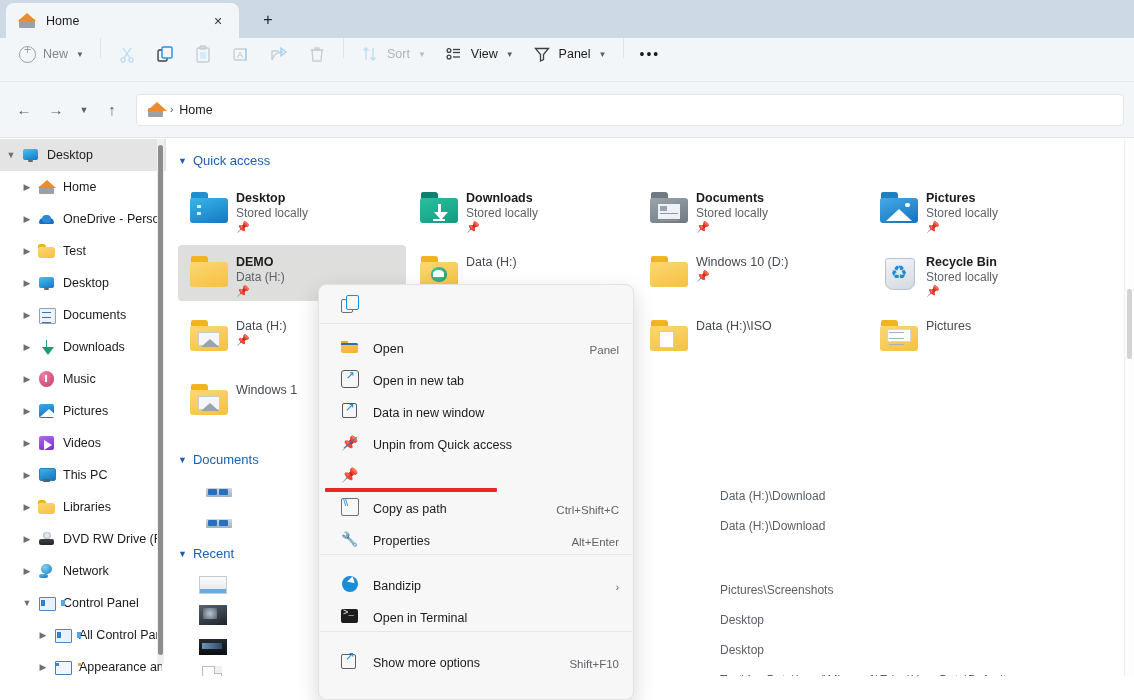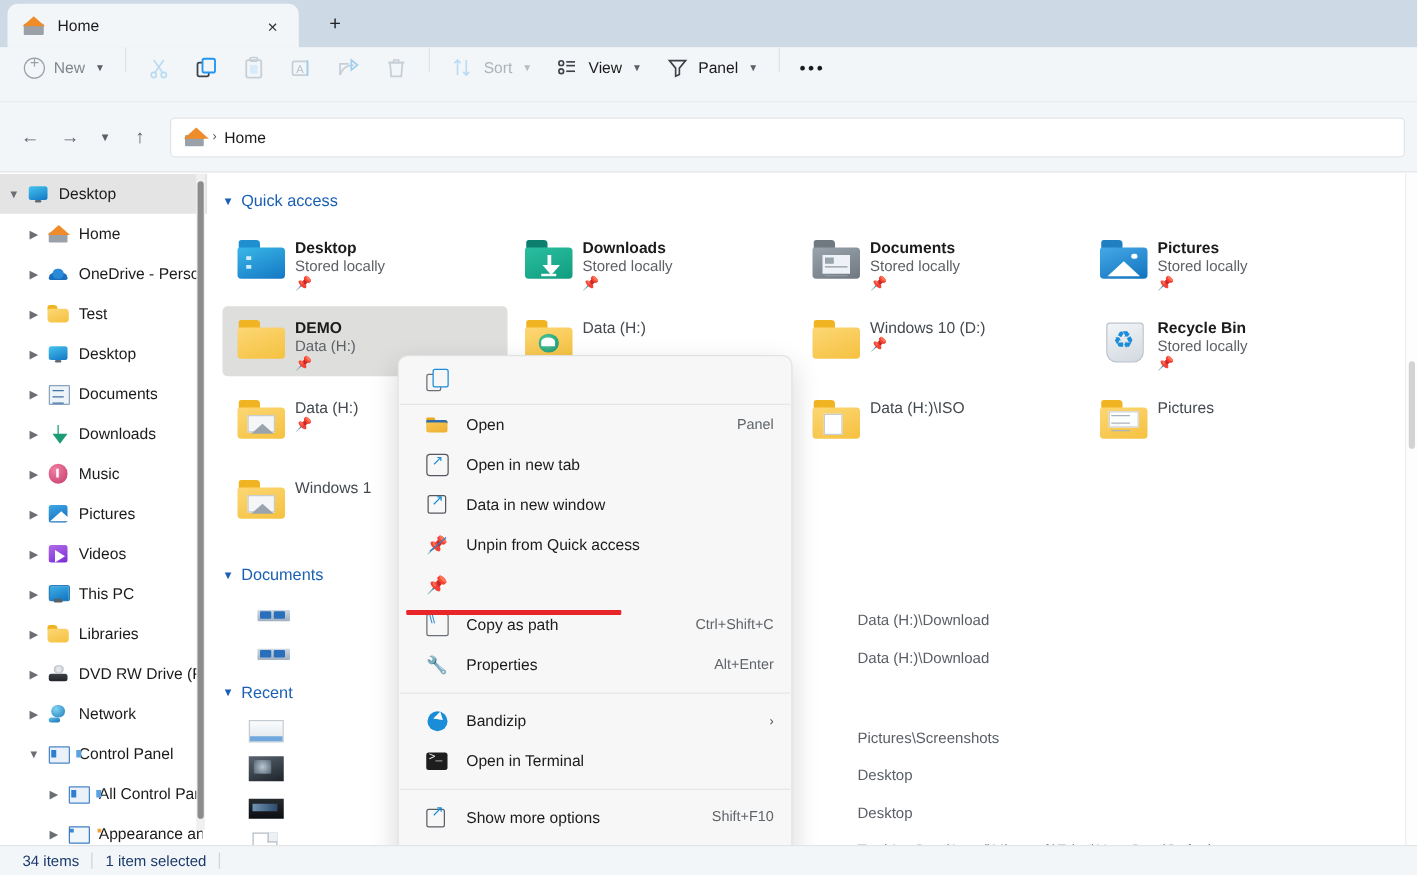--- a/index.html
+++ b/index.html
@@ -113,42 +113,42 @@
     position:absolute; width:228px; height:56px; display:flex; align-items:flex-start;
     padding:4px 6px; border-radius:4px;
   }
   .qitem.sel{ background:#dededd; }
   .qicon{ width:38px;height:38px;flex:0 0 38px; margin:4px 8px 0 6px; position:relative; }
   .qtexts{ padding-top:6px; min-width:0; }
   .qname{ font-size:12.5px; font-weight:bold; color:#1b1b1b; white-space:nowrap; }
   .qname.plain{ font-weight:normal; color:#444a50; }
   .qsub{ font-size:12px; color:#5d6166; margin-top:1px; white-space:nowrap; }
   .qpin{ margin-top:1px; width:12px;height:12px; position:relative; }
-  .rtext{ position:absolute; font-size:12px; color:#5a5f66; white-space:nowrap; }
+  .rtext{ position:absolute; font-size:12px; color:#5a5f66; white-space:nowrap;margin-left:34px; }
 
   
   .statusbar{
     position:absolute; left:0; top:676px; width:1134px; height:24px;
     background:#f3f6f9; border-top:1px solid #e3e6e9;
     display:flex; align-items:center; padding-left:8px; gap:0;
   }
   .st-cell{ font-size:12px; color:#1b3a6b; padding:0 10px; }
   .st-div{ width:1px; height:13px; background:#cfd4d9; }
 
   
   .ctxmenu{
     position:absolute; left:318px; top:284px; width:316px; height:416px;
     background:#f7f7f7; border:1px solid #e2e2e2; border-radius:8px;
     box-shadow:0 8px 22px rgba(0,0,0,.16);
     overflow:hidden;
   }
   .ctx-head{ height:38px; display:flex; align-items:center; padding-left:22px; }
   .ctx-sep{ height:1px; background:#e6e6e6; margin:0 1px; }
   .ctx-item{
-    height:32px; display:flex; align-items:center; padding:0 14px 0 22px;
+    height:32px; display:flex; align-items:flex-end; padding:0 14px 0 22px;
     position:relative;
   }
   .ctx-ico{ width:18px;height:18px;flex:0 0 18px; margin-right:14px; position:relative; }
   .ctx-lbl{ font-size:12.5px; color:#1b1b1b; flex:1; white-space:nowrap; }
   .ctx-acc{ font-size:11.5px; color:#5f6469; }
   .ctx-arrow{ font-size:10px; color:#4a4e53; }
   .redline{
     position:absolute; left:325px; top:488px; width:172px; height:4px;
     background:#e8262a; border-radius:1px; z-index:40;
   }
@@ -915,20 +915,14 @@
           <span class="ctx-ico">
             <span class="g-more"></span>
           </span>
           <span class="ctx-lbl">Show more options</span>
           <span class="ctx-acc">Shift+F10</span>
         </div>
       </div>
   </div>
   <div class="redline" style="background: rgb(232, 38, 42);"></div>
 
-  <div class="statusbar">
-    <div class="st-cell">34 items</div>
-    <div class="st-div"></div>
-    <div class="st-cell">1 item selected</div>
-    <div class="st-div"></div>
-  </div>
 
 </div>
 
 </body></html>

